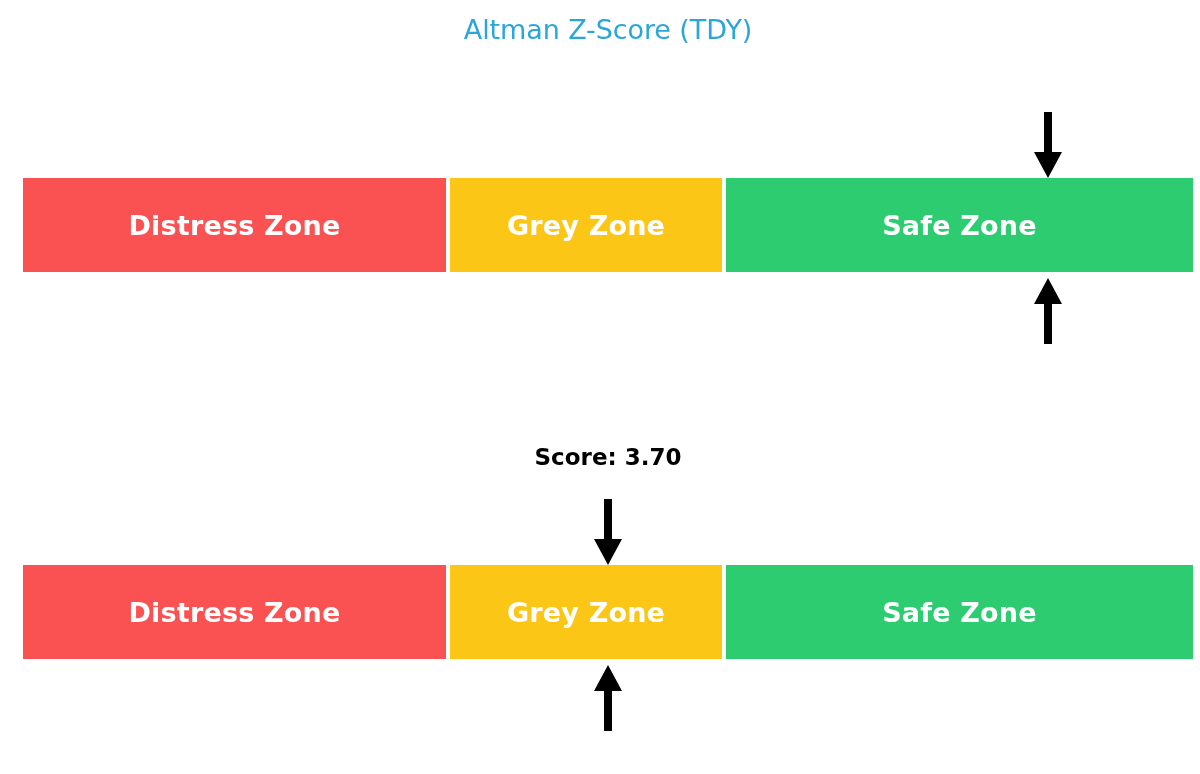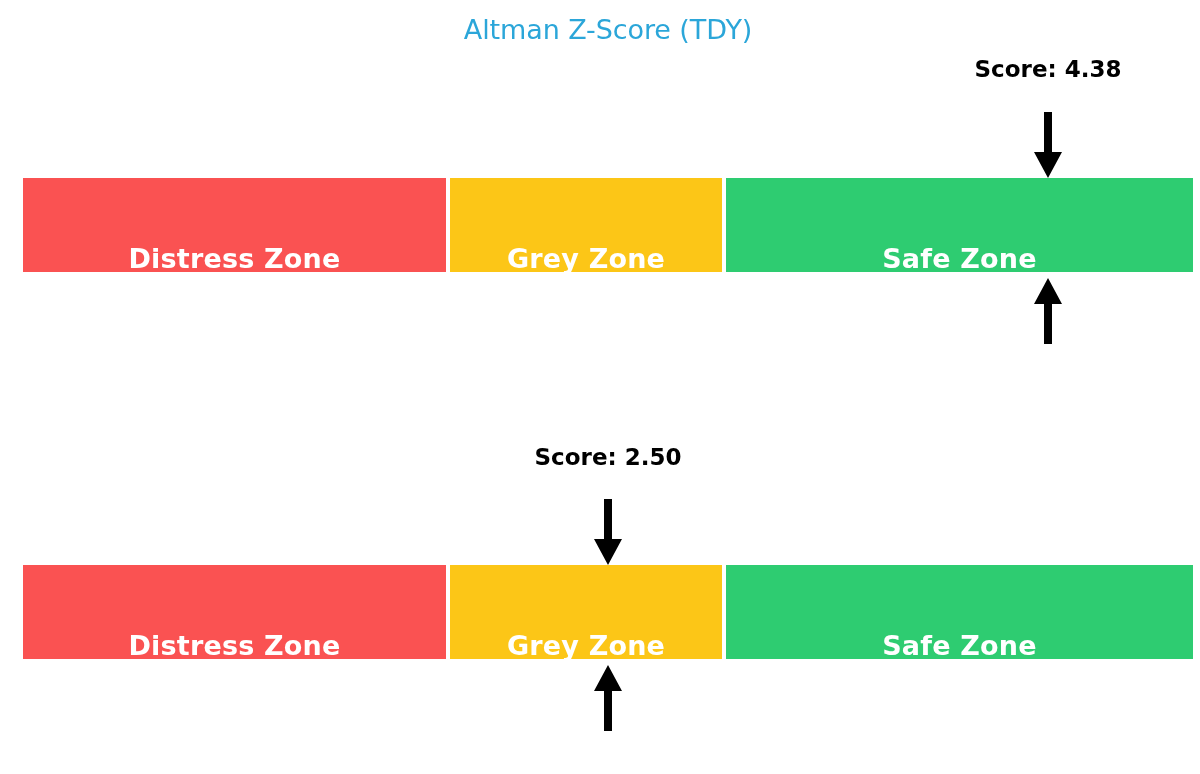--- a/index.html
+++ b/index.html
@@ -48,21 +48,21 @@
   .bar {
     position: absolute;
     display: flex;
     flex-direction: row;
     align-items: stretch;
   }
 
   .zone {
     position: relative;
     display: flex;
-    align-items: flex-end;
+    align-items: center;
     justify-content: center;
     height: 100%;
     box-sizing: border-box;
   }
 
   .zone-label {
     color: #ffffff;
     font-family: "DejaVu Sans", sans-serif;
     font-weight: bold;
     font-size: 27px;
@@ -86,21 +86,20 @@
     display: block;
   }
 </style>
 </head>
 <body>
 
 <div class="chart" style="top:0;height:380px;">
 
   <div class="chart-title" style="top:14px;">Altman Z-Score (TDY)</div>
 
-  <div class="score-label" style="left:1040px; top:56px;">Score: 4.38</div>
 
   <div class="arrow" style="left:1040px; top:112px;">
     <svg width="30" height="66" viewBox="0 0 30 66" aria-hidden="true">
       <polygon points="11,0 19,0 19,40 29,40 15,66 1,40 11,40" fill="#000000"></polygon>
     </svg>
   </div>
 
   <div class="bar" style="left:15px; top:178px; width:1170px; height:94px;">
     <div class="zone" style="flex:0 0 423px; background:#FA5252;">
       <span class="zone-label">Distress Zone</span>
@@ -119,21 +118,21 @@
     <svg width="30" height="66" viewBox="0 0 30 66" aria-hidden="true">
       <polygon points="15,0 29,26 19,26 19,66 11,66 11,26 1,26" fill="#000000"></polygon>
     </svg>
   </div>
 
 </div>
 
 <div class="chart" style="top:386px;height:388px;">
 
 
-  <div class="score-label" style="left:600px; top:58px;">Score: 2.50</div>
+  <div class="score-label" style="left:600px; top:58px;">Score: 3.70</div>
 
   <div class="arrow" style="left:600px; top:113px;">
     <svg width="30" height="66" viewBox="0 0 30 66" aria-hidden="true">
       <polygon points="11,0 19,0 19,40 29,40 15,66 1,40 11,40" fill="#000000"></polygon>
     </svg>
   </div>
 
   <div class="bar" style="left:15px; top:179px; width:1170px; height:94px;">
     <div class="zone" style="flex:0 0 423px; background:#FA5252;">
       <span class="zone-label">Distress Zone</span>

